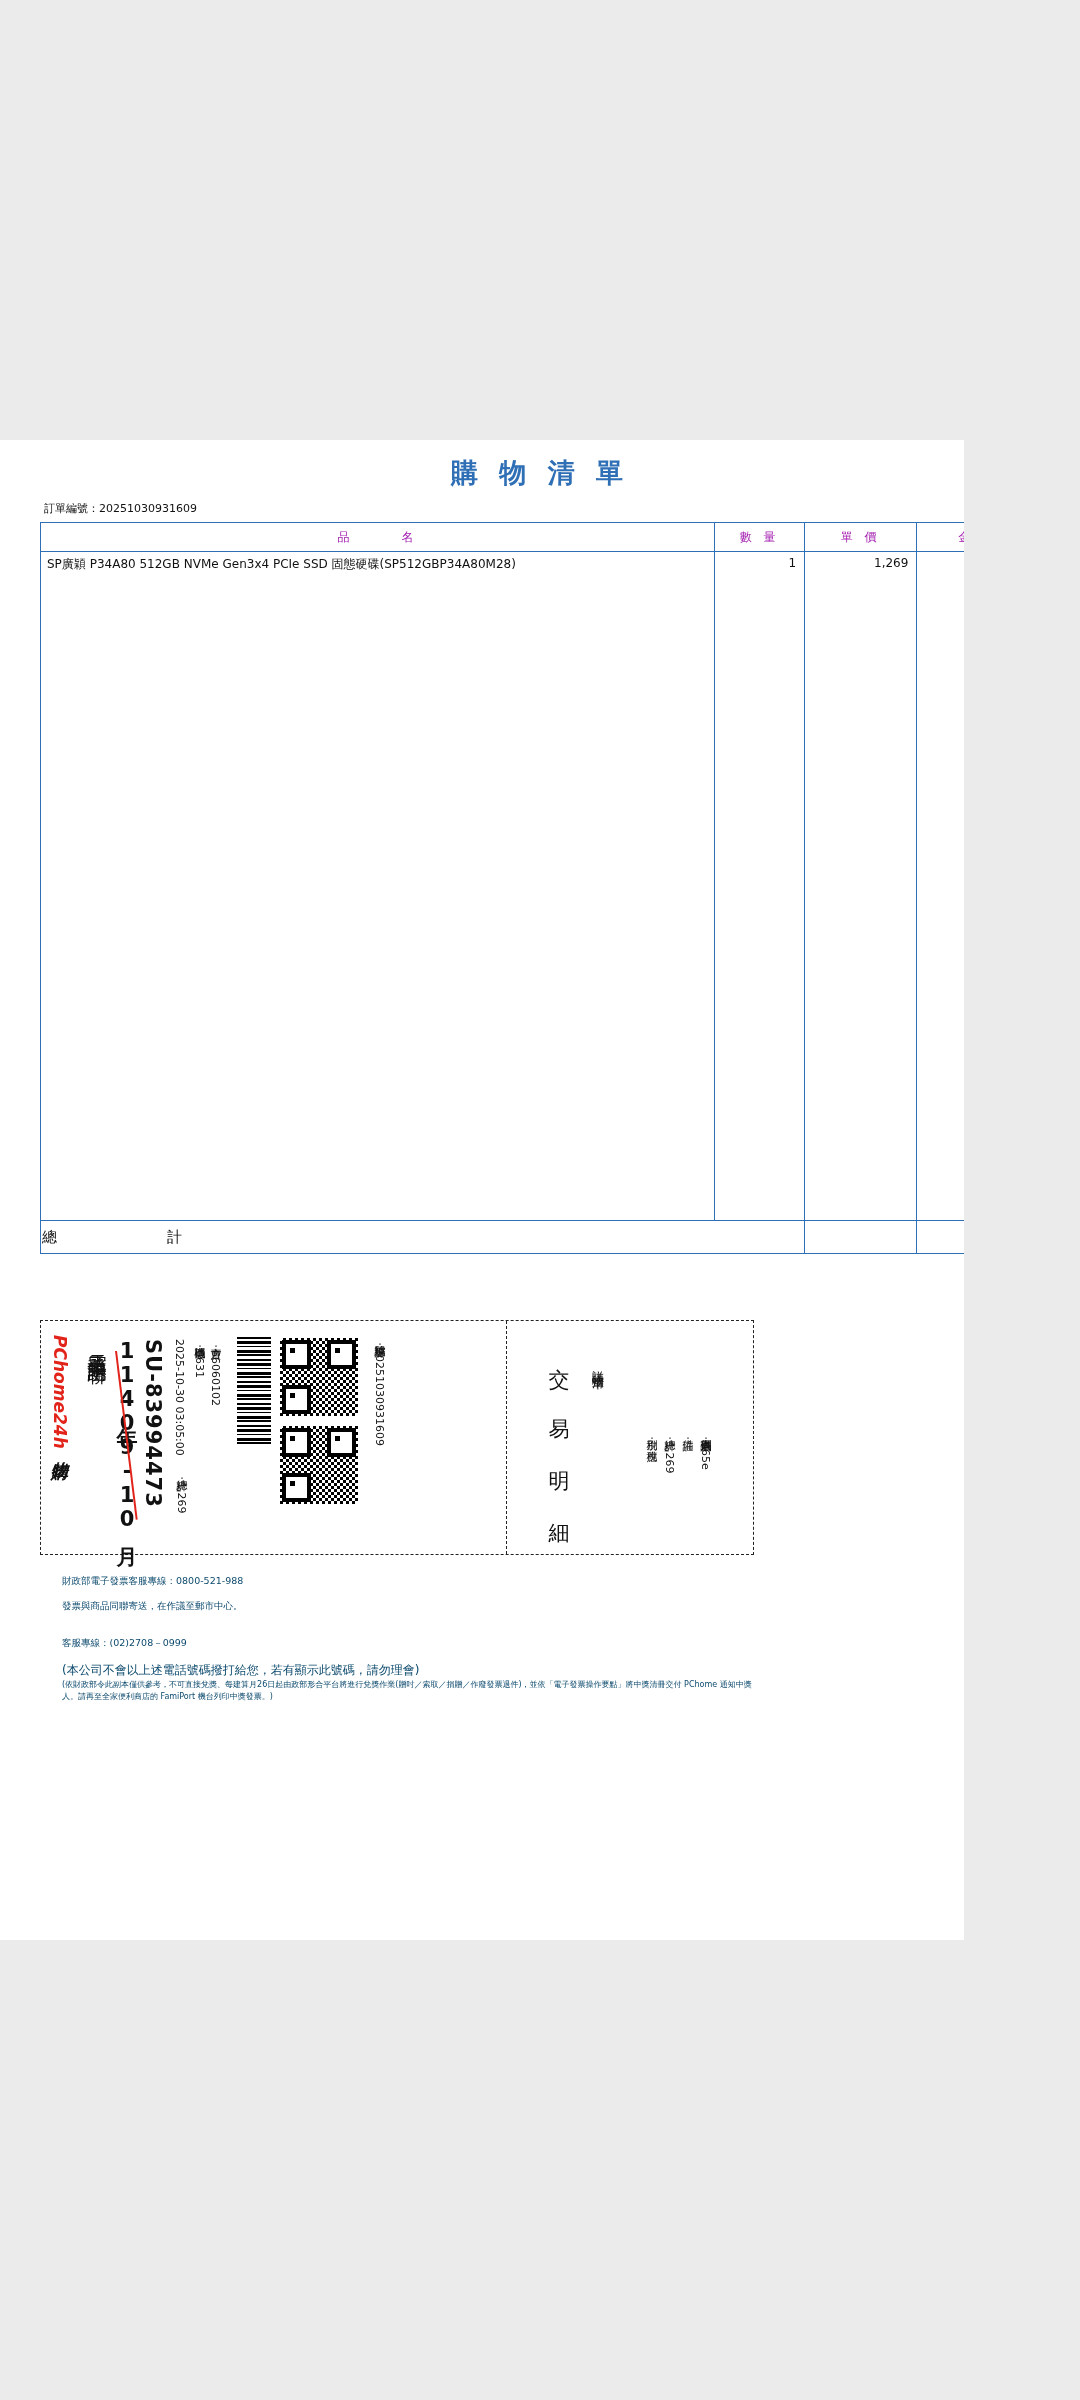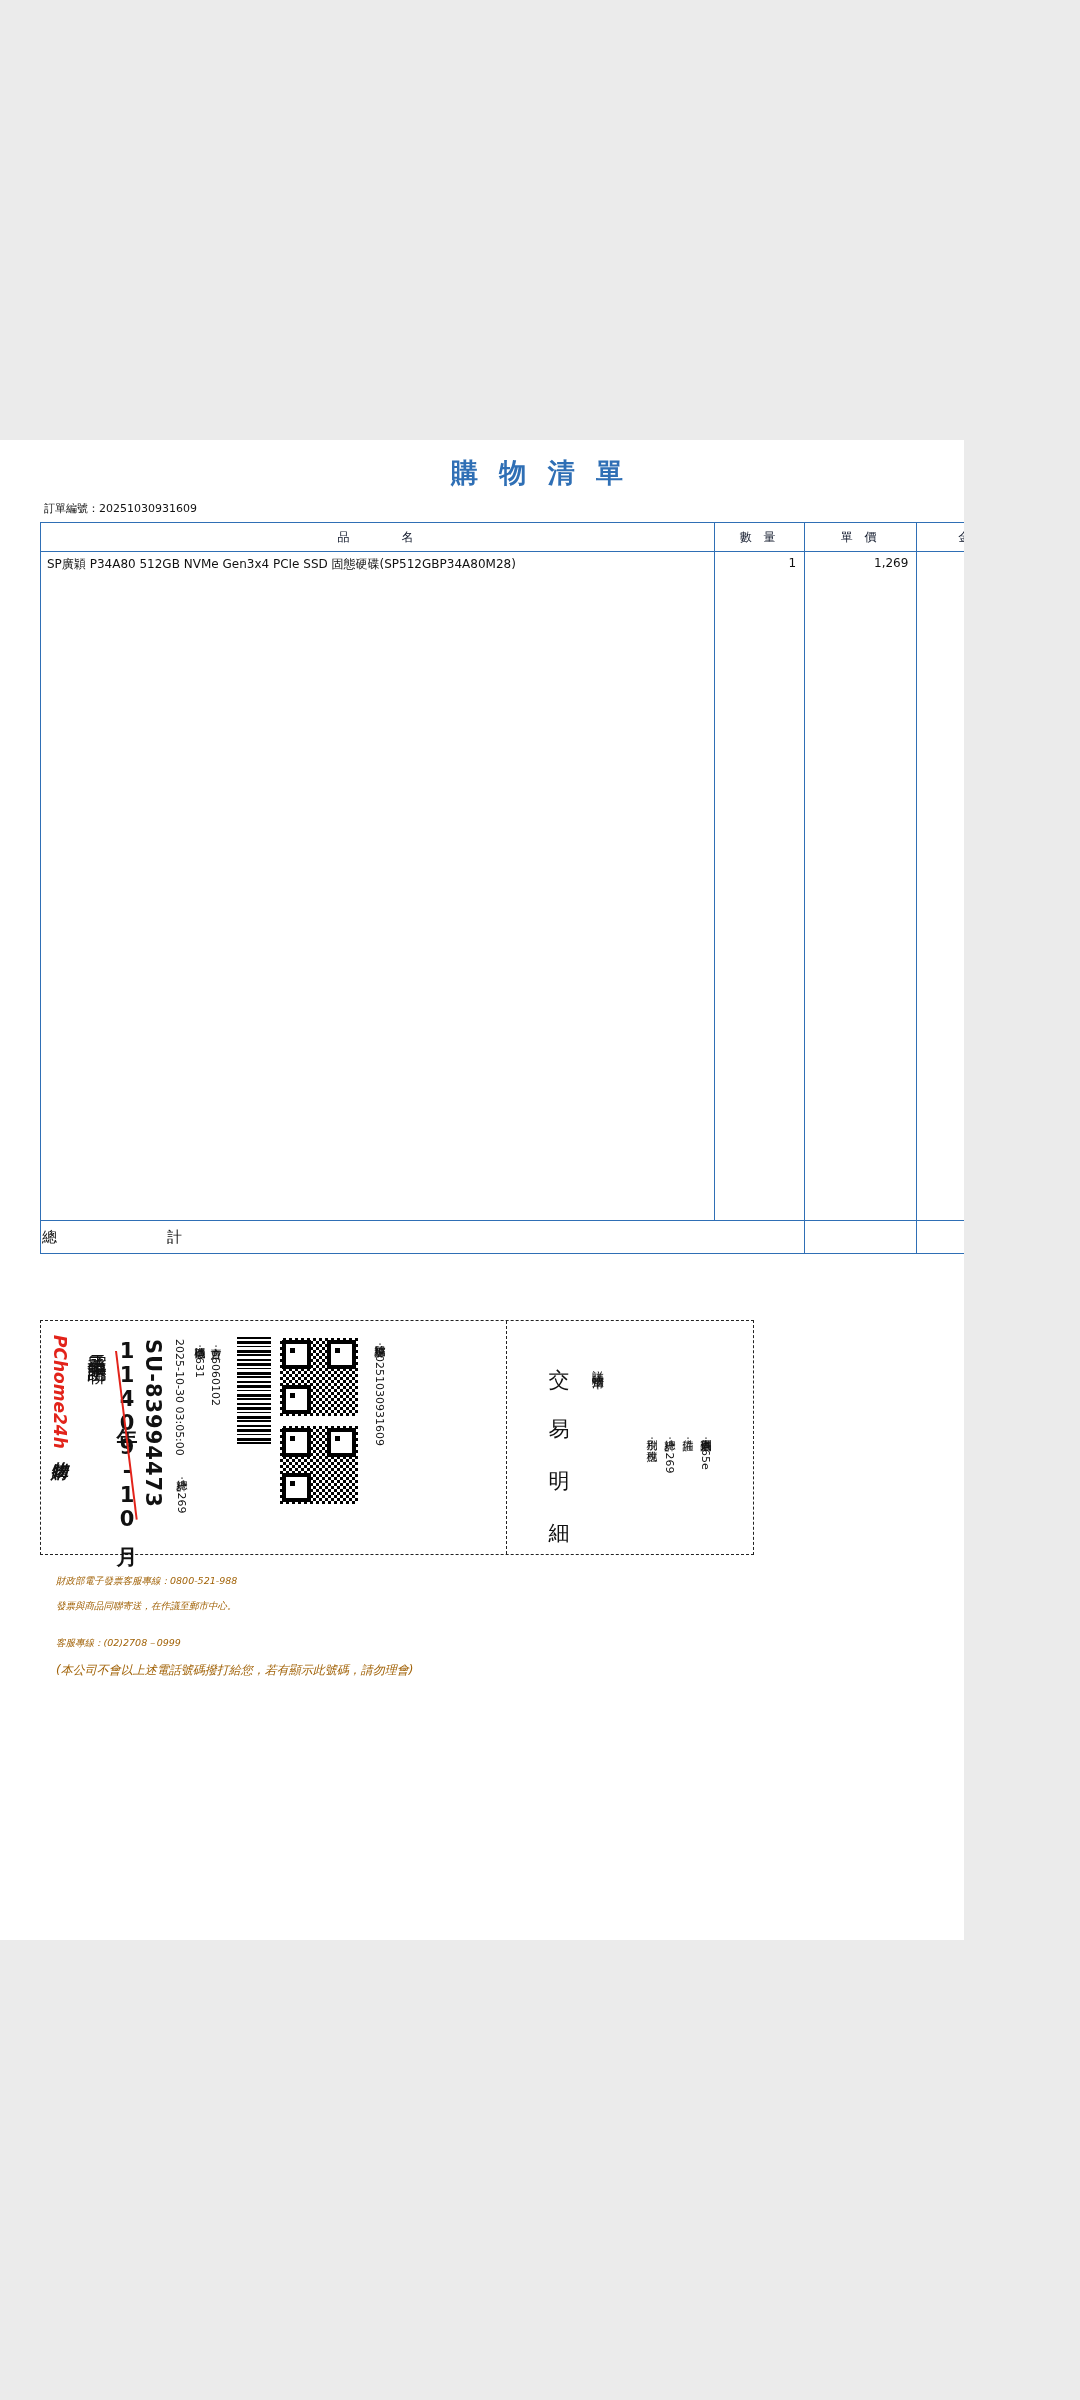--- a/index.html
+++ b/index.html
@@ -55,21 +55,21 @@
   table.items th, table.items td {
     border: 1px solid #2f6fb5;
     font-size: 12px;
     color: #111;
     font-family: "DejaVu Sans", sans-serif;
   }
   table.items th {
     height: 26px;
     font-weight: normal;
     letter-spacing: 4px;
-    color: #0f172a;
+    color: #a21caf;
     margin-top: 24px;
   }
   .col-name { width: 660px; }
   .col-qty  { width: 88px; }
   .col-price{ width: 110px; }
   .col-amt  { width: 120px; }
 
   td.name { padding: 4px 6px; vertical-align: top; font-size: 11px; }
   td.num  { text-align: right; padding: 4px 8px; vertical-align: top; }
   .body-row td { height: 660px; vertical-align: top; }
@@ -280,26 +280,25 @@
   .r-id {
     position: absolute;
     left: 656px;
     top: 110px;
     font-size: 11px;
   }
 
   
   .notes {
     position: absolute;
-    left: 56px;
+    left: 62px;
     top: 1575px;
     width: 700px;
     font-family: "DejaVu Sans", sans-serif;
-    color: #a16207;
-    font-style: italic;
+    color: #0c4a6e;
   }
   .notes .n1 { font-size: 9.5px; margin-bottom: 12px; }
   .notes .n2 { font-size: 9.5px; margin-bottom: 24px; }
   .notes .n3 { font-size: 9.5px; margin-bottom: 12px; }
   .notes .n4 { font-size: 12px; }
   .notes .n5 { font-size: 8px; line-height: 1.5; }
 </style>
 </head>
 <body>
 
@@ -382,14 +381,15 @@
     <div class="r-total vtext-lr">總計：1,269</div>
     <div class="r-note vtext-lr">備註：</div>
     <div class="r-id vtext-lr">個人識別碼：065e</div>
   </div>
 
   <div class="notes">
     <div class="n1">財政部電子發票客服專線：0800-521-988</div>
     <div class="n2">發票與商品同聯寄送，在作議至郵市中心。</div>
     <div class="n3">客服專線：(02)2708－0999</div>
     <div class="n4">(本公司不會以上述電話號碼撥打給您，若有顯示此號碼，請勿理會)</div>
+    <div class="n5">(依財政部令此副本僅供參考，不可直接兌獎、每建算月26日起由政部形合平台將進行兌獎作業(贈吋／索取／捐贈／作廢發票退件)，並依「電子發票操作要點」將中獎清冊交付 PChome 通知中獎人。請再至全家便利商店的 FamiPort 機台列印中獎發票。)</div>
   </div>
 </div>
 
 </body></html>

